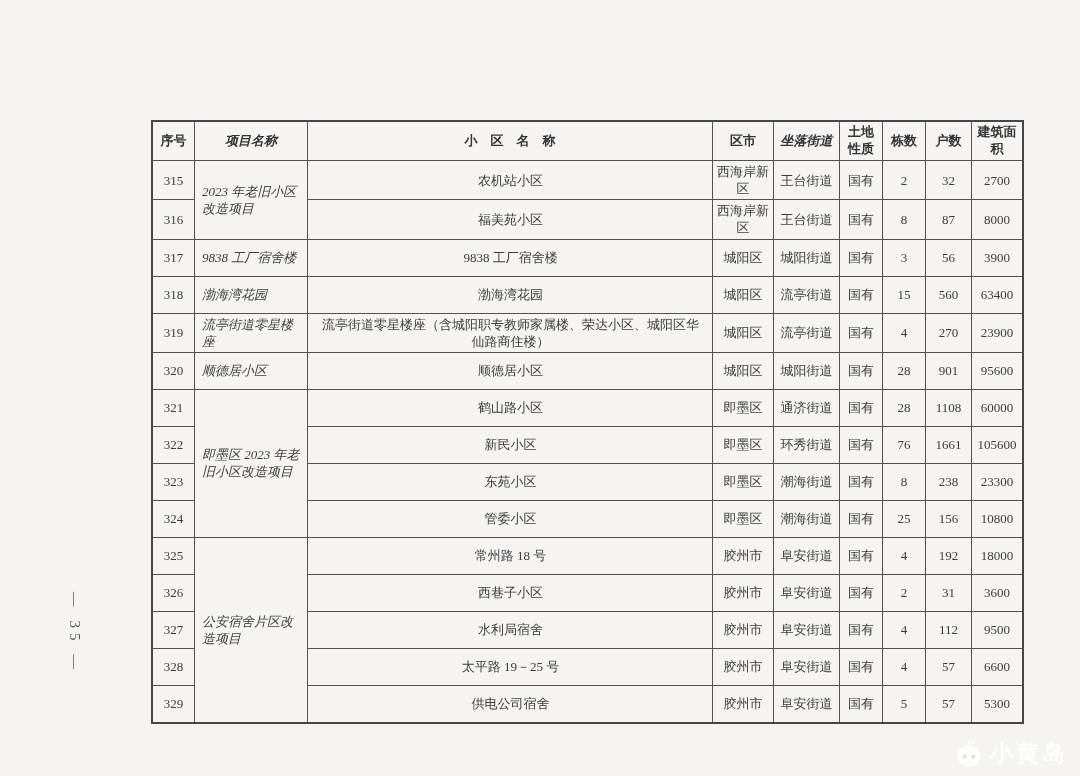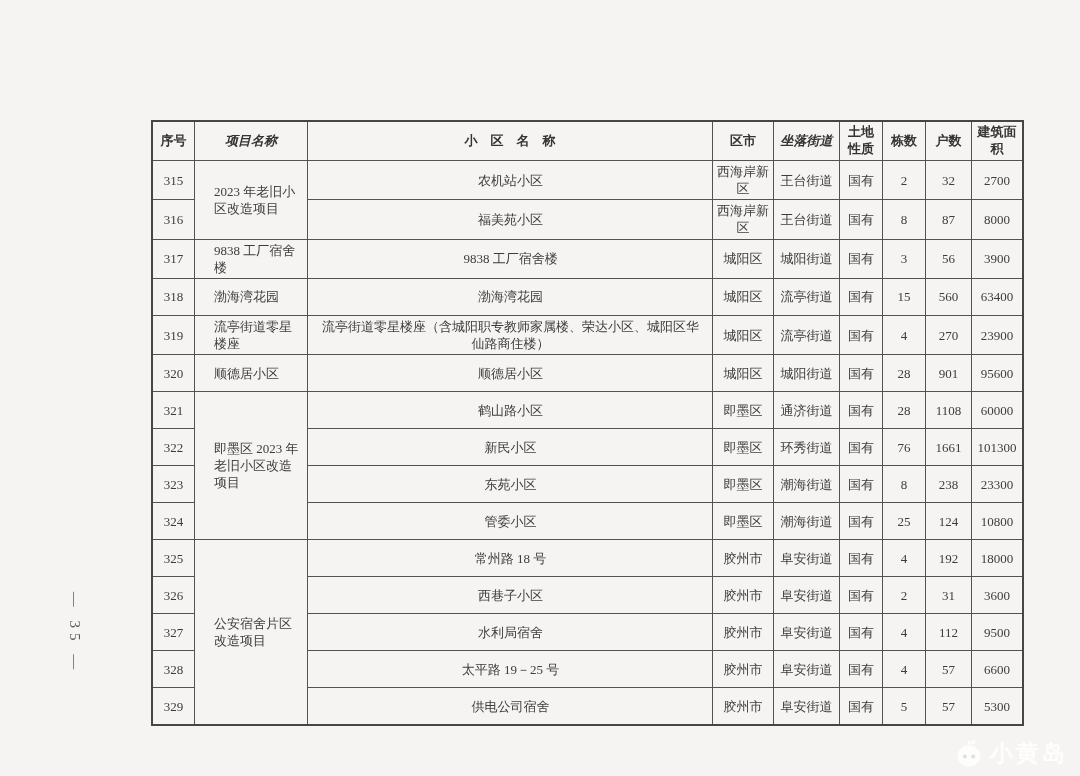--- a/index.html
+++ b/index.html
@@ -53,21 +53,21 @@
   .doc-table td {
     font-size: 13px;
     line-height: 1.32;
     text-align: center;
     vertical-align: middle;
     padding: 2px 3px;
     height: 32px;
   }
   .doc-table tbody tr { height: 36px; }
   .doc-table td.col-community { text-align: center; padding-left: 9px; padding-right: 8px; }
-  .doc-table td.col-project   { text-align: left; padding-left: 19px; padding-right: 5px; }
+  .doc-table td.col-project   { text-align: left; padding-left: 7px; padding-right: 5px; font-style: italic; }
   
   th.col-no         { width: 37px; }
   th.col-project    { width: 108px; font-style: italic; }
   th.col-community  { width: 400px; }
   th.col-district   { width: 56px; }
   th.col-street     { width: 61px; font-style: italic; }
   th.col-land       { width: 38px; }
   th.col-buildings  { width: 38px; }
   th.col-households { width: 41px; }
   th.col-area       { width: 46px; }
@@ -192,40 +192,40 @@
           <td class="col-area">60000</td>
         </tr>
         <tr>
           <td class="col-no">322</td>
           <td class="col-community">新民小区</td>
           <td class="col-district">即墨区</td>
           <td class="col-street">环秀街道</td>
           <td class="col-land">国有</td>
           <td class="col-buildings">76</td>
           <td class="col-households">1661</td>
-          <td class="col-area">101300</td>
+          <td class="col-area">105600</td>
         </tr>
         <tr>
           <td class="col-no">323</td>
           <td class="col-community">东苑小区</td>
           <td class="col-district">即墨区</td>
           <td class="col-street">潮海街道</td>
           <td class="col-land">国有</td>
           <td class="col-buildings">8</td>
           <td class="col-households">238</td>
           <td class="col-area">23300</td>
         </tr>
         <tr>
           <td class="col-no">324</td>
           <td class="col-community">管委小区</td>
           <td class="col-district">即墨区</td>
           <td class="col-street">潮海街道</td>
           <td class="col-land">国有</td>
           <td class="col-buildings">25</td>
-          <td class="col-households">124</td>
+          <td class="col-households">156</td>
           <td class="col-area">10800</td>
         </tr>
         <tr>
           <td class="col-no">325</td>
           <td class="col-project" rowspan="5">公安宿舍片区改造项目</td>
           <td class="col-community">常州路 18 号</td>
           <td class="col-district">胶州市</td>
           <td class="col-street">阜安街道</td>
           <td class="col-land">国有</td>
           <td class="col-buildings">4</td>

